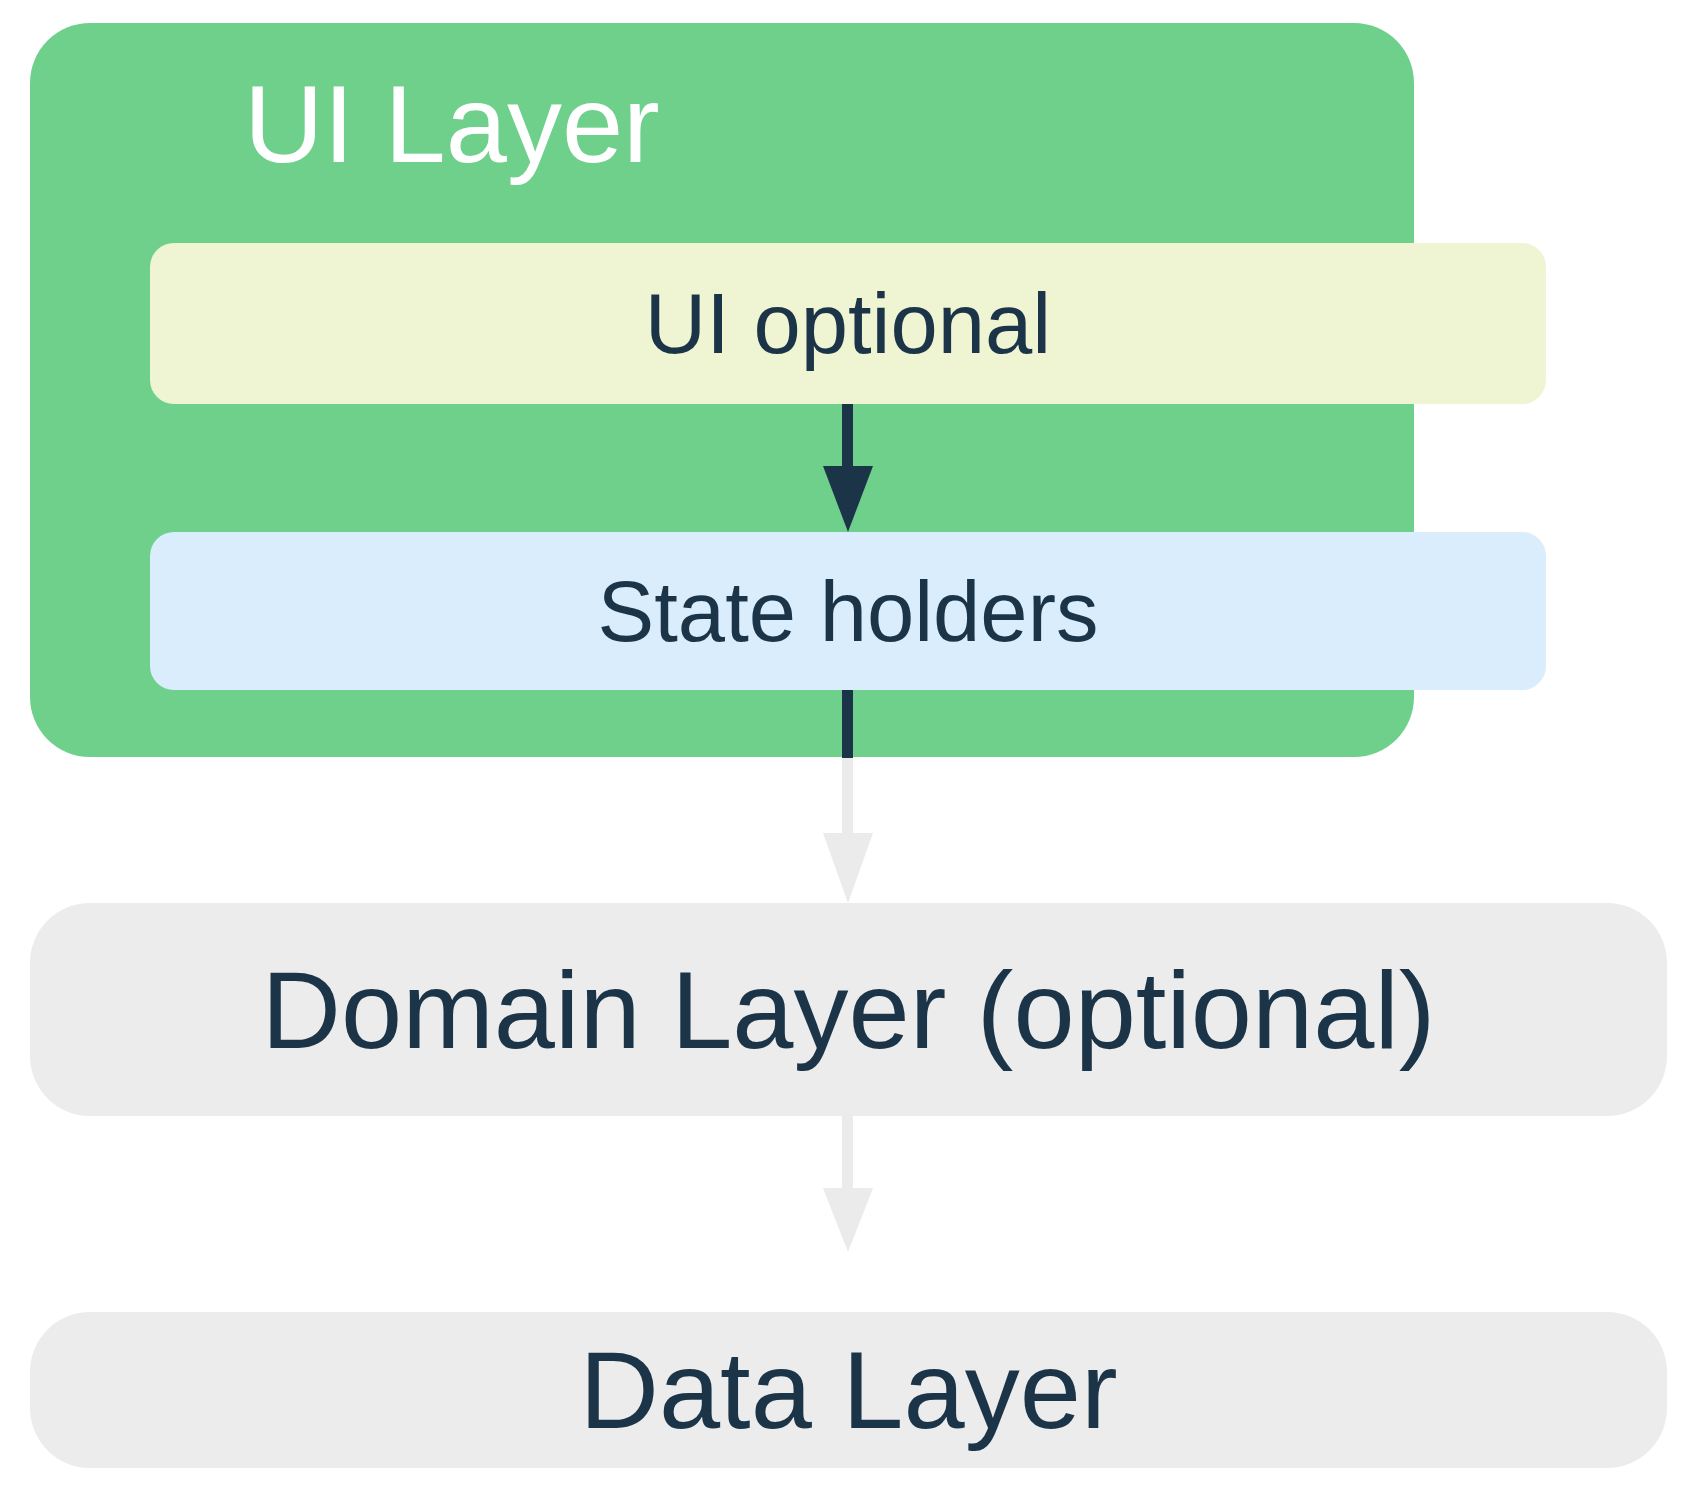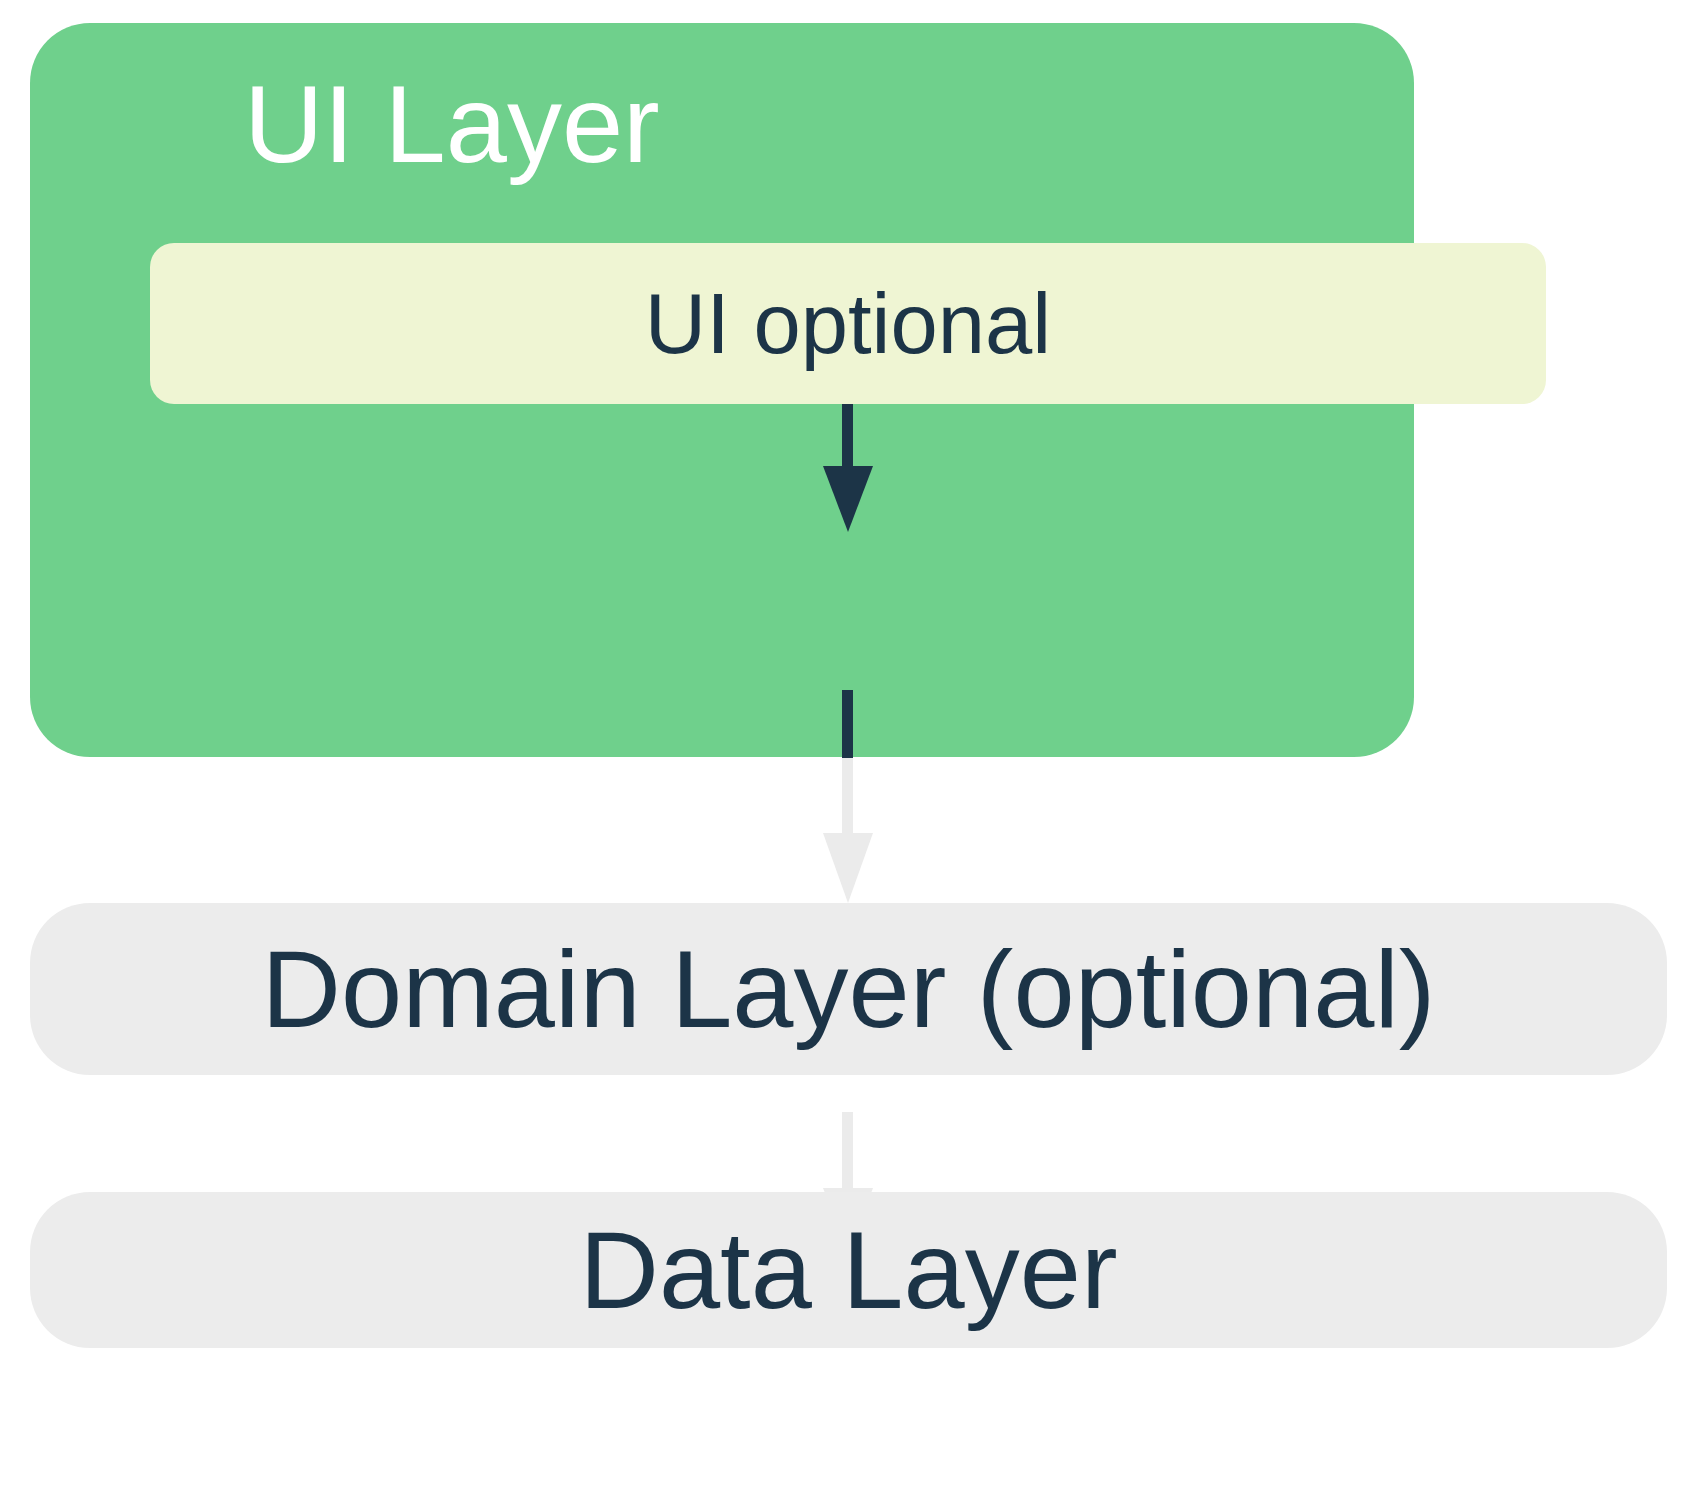--- a/index.html
+++ b/index.html
@@ -73,22 +73,22 @@
     display: flex;
     align-items: center;
     justify-content: center;
   }
   .gray-box .layer-label {
     font-size: 110px;
     line-height: 1;
     color: var(--c-navy, #1C3447);
     white-space: nowrap;
   }
-  .box-domain { top: 903px;  height: 172px; }
-  .box-data   { top: 1192px; height: 156px; }
+  .box-domain { top: 903px;  height: 213px; }
+  .box-data   { top: 1312px; height: 156px; }
 
   
   .shaft {
     position: absolute;
     left: 842px;
     width: 11px;
   }
   .head {
     position: absolute;
     left: 823px;
@@ -115,20 +115,23 @@
 
 <div class="canvas">
 
   <div class="green-box">
     <div class="green-title">UI Layer</div>
 
     <div class="inner-box box-ui-elements">
       <span class="inner-label">UI optional</span>
     </div>
 
+    <div class="inner-box box-state-holders">
+      <span class="inner-label">State holders</span>
+    </div>
   </div>
 
   <div>
     <div class="shaft navy-fill a1-shaft"></div>
     <div class="head a1-head"></div>
   </div>
 
   <div>
     <div class="shaft navy-fill a2-shaft-navy"></div>
     <div class="shaft gray-fill a2-shaft-gray"></div>

